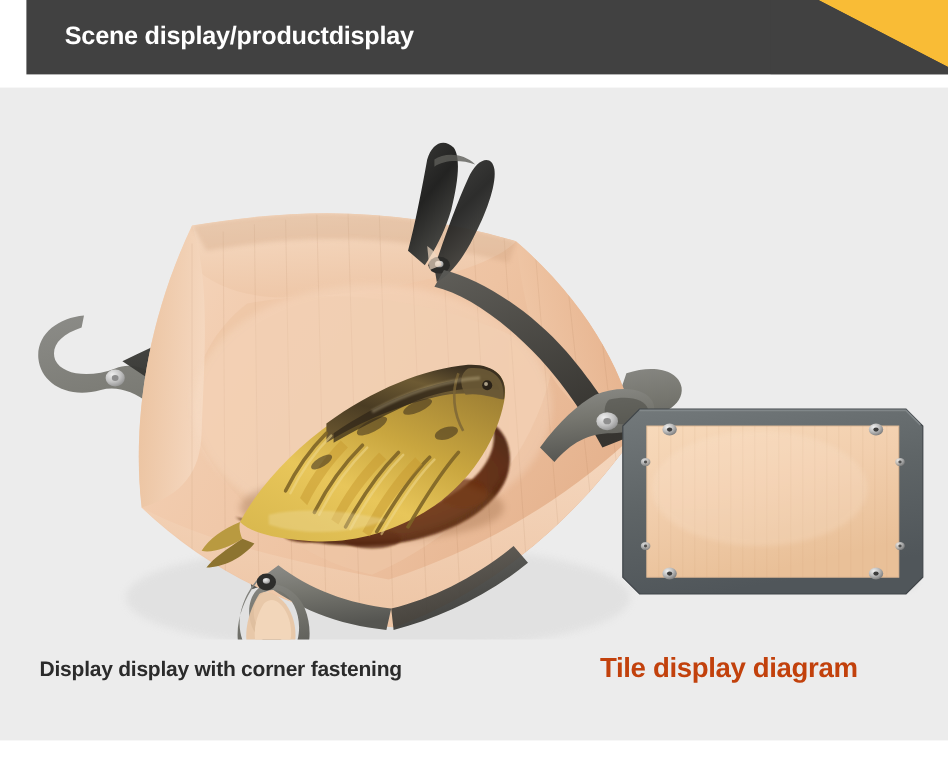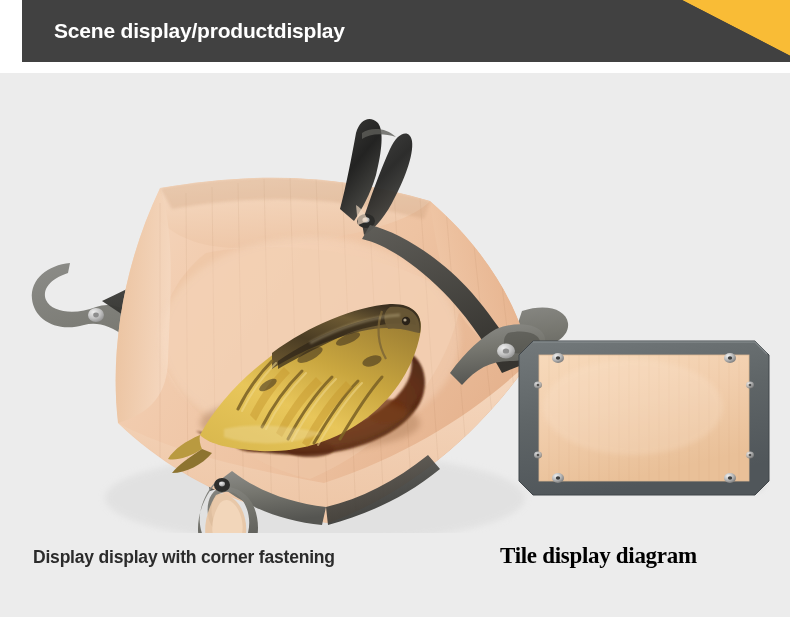--- a/index.html
+++ b/index.html
@@ -50,23 +50,23 @@
     letter-spacing:-0.2px;white-space:nowrap;
     font-family:"Liberation Sans", sans-serif;
   }
 
   
   .tile-stage{
     position:absolute;left:513px;top:264px;width:262px;height:162px;
   }
   .caption-right{
     position:absolute;left:500px;top:470px;
-    font-size:23px;font-weight:bold;color:#000000;
+    font-size:23px;font-weight:bold;color:#c2410c;
     letter-spacing:-0.3px;white-space:nowrap;
-    font-family:Liberation Serif, serif;
+    font-family:Liberation Sans, sans-serif;
   }
 </style>
 </head>
 <body>
 
 <div class="header">
 
   <svg class="header-wedge" width="170" height="62" viewBox="0 0 170 62">
     <polygon points="40,0 170,0 170,62 160,62" fill="#f9bc36"></polygon>
     <polygon points="40,0 160,62 0,62 0,0" fill="#414141"></polygon>

